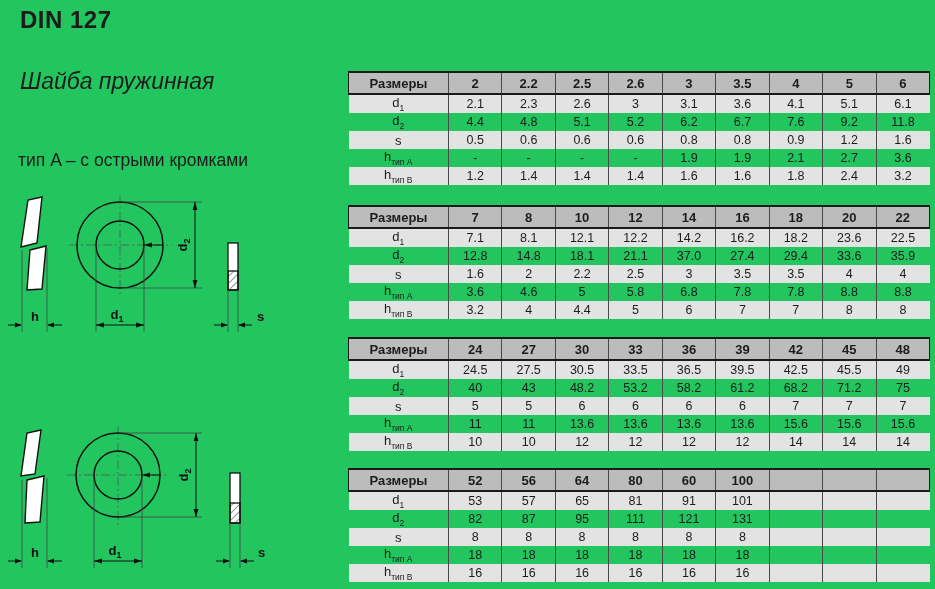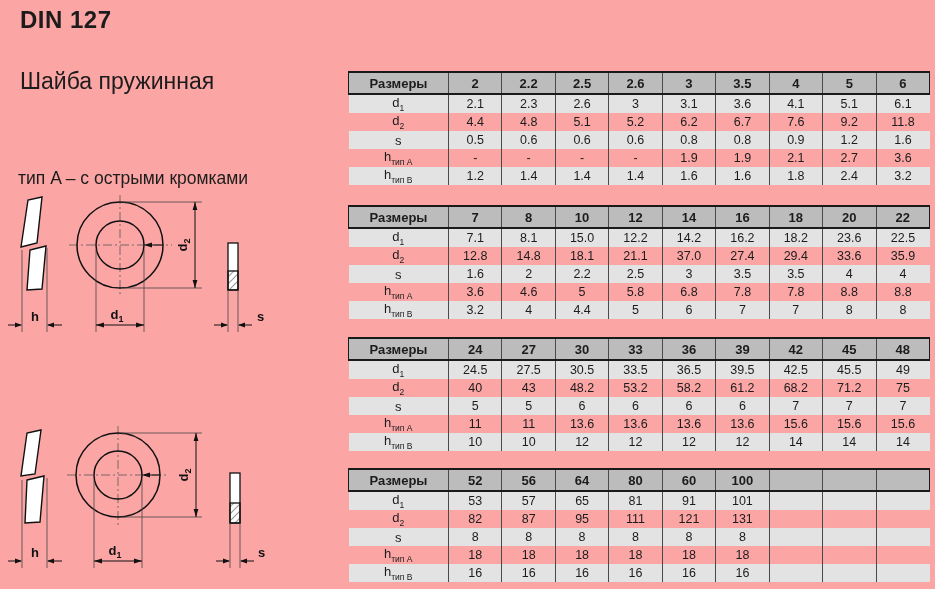--- a/index.html
+++ b/index.html
@@ -4,25 +4,25 @@
 <style>
   :root{
     --hdr-bg:#bcbcbc;
     --stripe-bg:#e3e3e3;
     --line-dark:#1a1a1a;
     --line-thin:#4a4a4a;
     --ink:#1c1c1c;
   }
   html,body{margin:0;padding:0;}
   body{background:#fff;font-family:"Liberation Sans",sans-serif;color:var(--ink);}
-  .page{position:relative;width:935px;height:589px;background:#fca5a5;overflow:hidden;}
+  .page{position:relative;width:935px;height:589px;background:#22c55e;overflow:hidden;}
 
   .title{position:absolute;left:20px;top:6px;font-size:24px;font-weight:bold;letter-spacing:.5px;}
-  .subtitle{position:absolute;left:20px;top:66px;font-size:23px;line-height:31px;font-weight:400;}
-  .type-label{position:absolute;left:18px;font-size:17.5px;margin-top:18px;}
+  .subtitle{position:absolute;left:20px;top:66px;font-size:23px;line-height:31px;font-weight:400;font-style:italic;}
+  .type-label{position:absolute;left:18px;font-size:17.5px;}
   .type-label.a{top:150px;}
   .type-label.b{top:388px;}
 
   .drawing{position:absolute;left:5px;}
   .drawing.a{top:188px;}
   .drawing.b{top:420px;}
 
   .tables{position:absolute;left:348px;top:71px;width:582px;}
   table.dim{position:absolute;left:0;width:582px;border-collapse:collapse;table-layout:fixed;
             font-size:12.5px;color:var(--ink);}
@@ -295,21 +295,21 @@
             <th>18</th>
             <th>20</th>
             <th>22</th>
           </tr>
         </thead>
         <tbody>
           <tr>
             <td class="label"><span>d</span><sub>1</sub></td>
             <td>7.1</td>
             <td>8.1</td>
-            <td>15.0</td>
+            <td>12.1</td>
             <td>12.2</td>
             <td>14.2</td>
             <td>16.2</td>
             <td>18.2</td>
             <td>23.6</td>
             <td>22.5</td>
           </tr>
           <tr>
             <td class="label"><span>d</span><sub>2</sub></td>
             <td>12.8</td>

